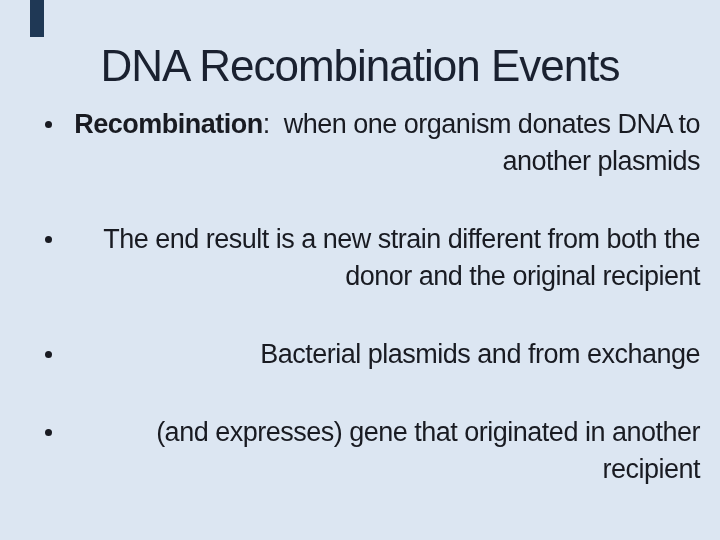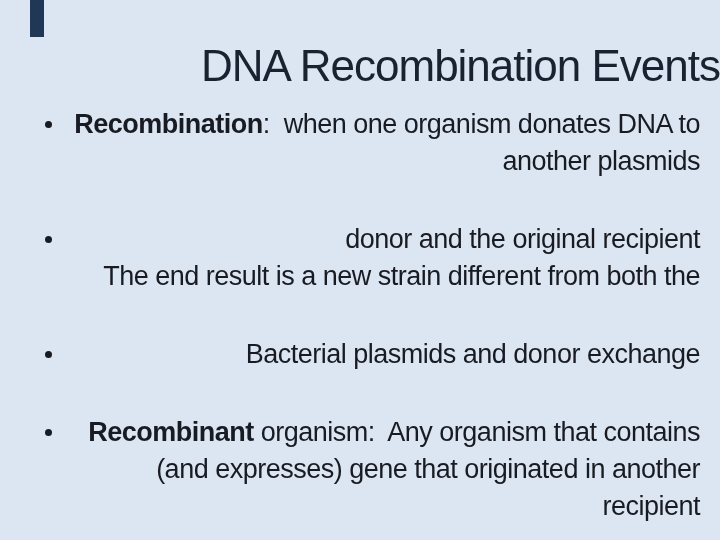--- a/index.html
+++ b/index.html
@@ -14,21 +14,21 @@
     background:var(--bg);
     font-family:"Liberation Sans",sans-serif;
   }
   .slide{position:absolute;inset:0;}
   .accent-bar{
     position:absolute;left:30px;top:0;width:14px;height:37px;
     background:var(--bar);
   }
   .title{
     position:absolute;top:40px;left:0;right:0;
-    text-align:right;
+    text-align:center;
     font-size:44px;line-height:52px;letter-spacing:-1px;
     color:var(--title);
     white-space:pre;
   }
   .content{
     position:absolute;left:44px;top:106px;right:20px;
   }
   .bullet{
     position:relative;
     padding-left:26px;
@@ -52,27 +52,26 @@
   <div class="accent-bar"></div>
   <div class="title">DNA Recombination Events</div>
   <div class="content" id="bullet-list">
       <div class="bullet">
         <span class="dot"></span>
         <div class="line"><span class="seg bold">Recombination</span><span class="seg">:  when one organism donates DNA to</span></div>
         <div class="line"><span class="seg">another plasmids</span></div>
       </div>
       <div class="bullet">
         <span class="dot"></span>
+        <div class="line"><span class="seg">The end result is a new strain different from both the</span></div>
         <div class="line"><span class="seg">donor and the original recipient</span></div>
-        <div class="line"><span class="seg">The end result is a new strain different from both the</span></div>
       </div>
       <div class="bullet">
         <span class="dot"></span>
-        <div class="line"><span class="seg">Bacterial plasmids and donor exchange</span></div>
+        <div class="line"><span class="seg">Bacterial plasmids and from exchange</span></div>
       </div>
       <div class="bullet">
         <span class="dot"></span>
-        <div class="line"><span class="seg bold">Recombinant</span><span class="seg"> organism:  Any organism that contains</span></div>
         <div class="line"><span class="seg">(and expresses) gene that originated in another</span></div>
         <div class="line"><span class="seg">recipient</span></div>
       </div>
     </div>
 </div>
 
 </body></html>

